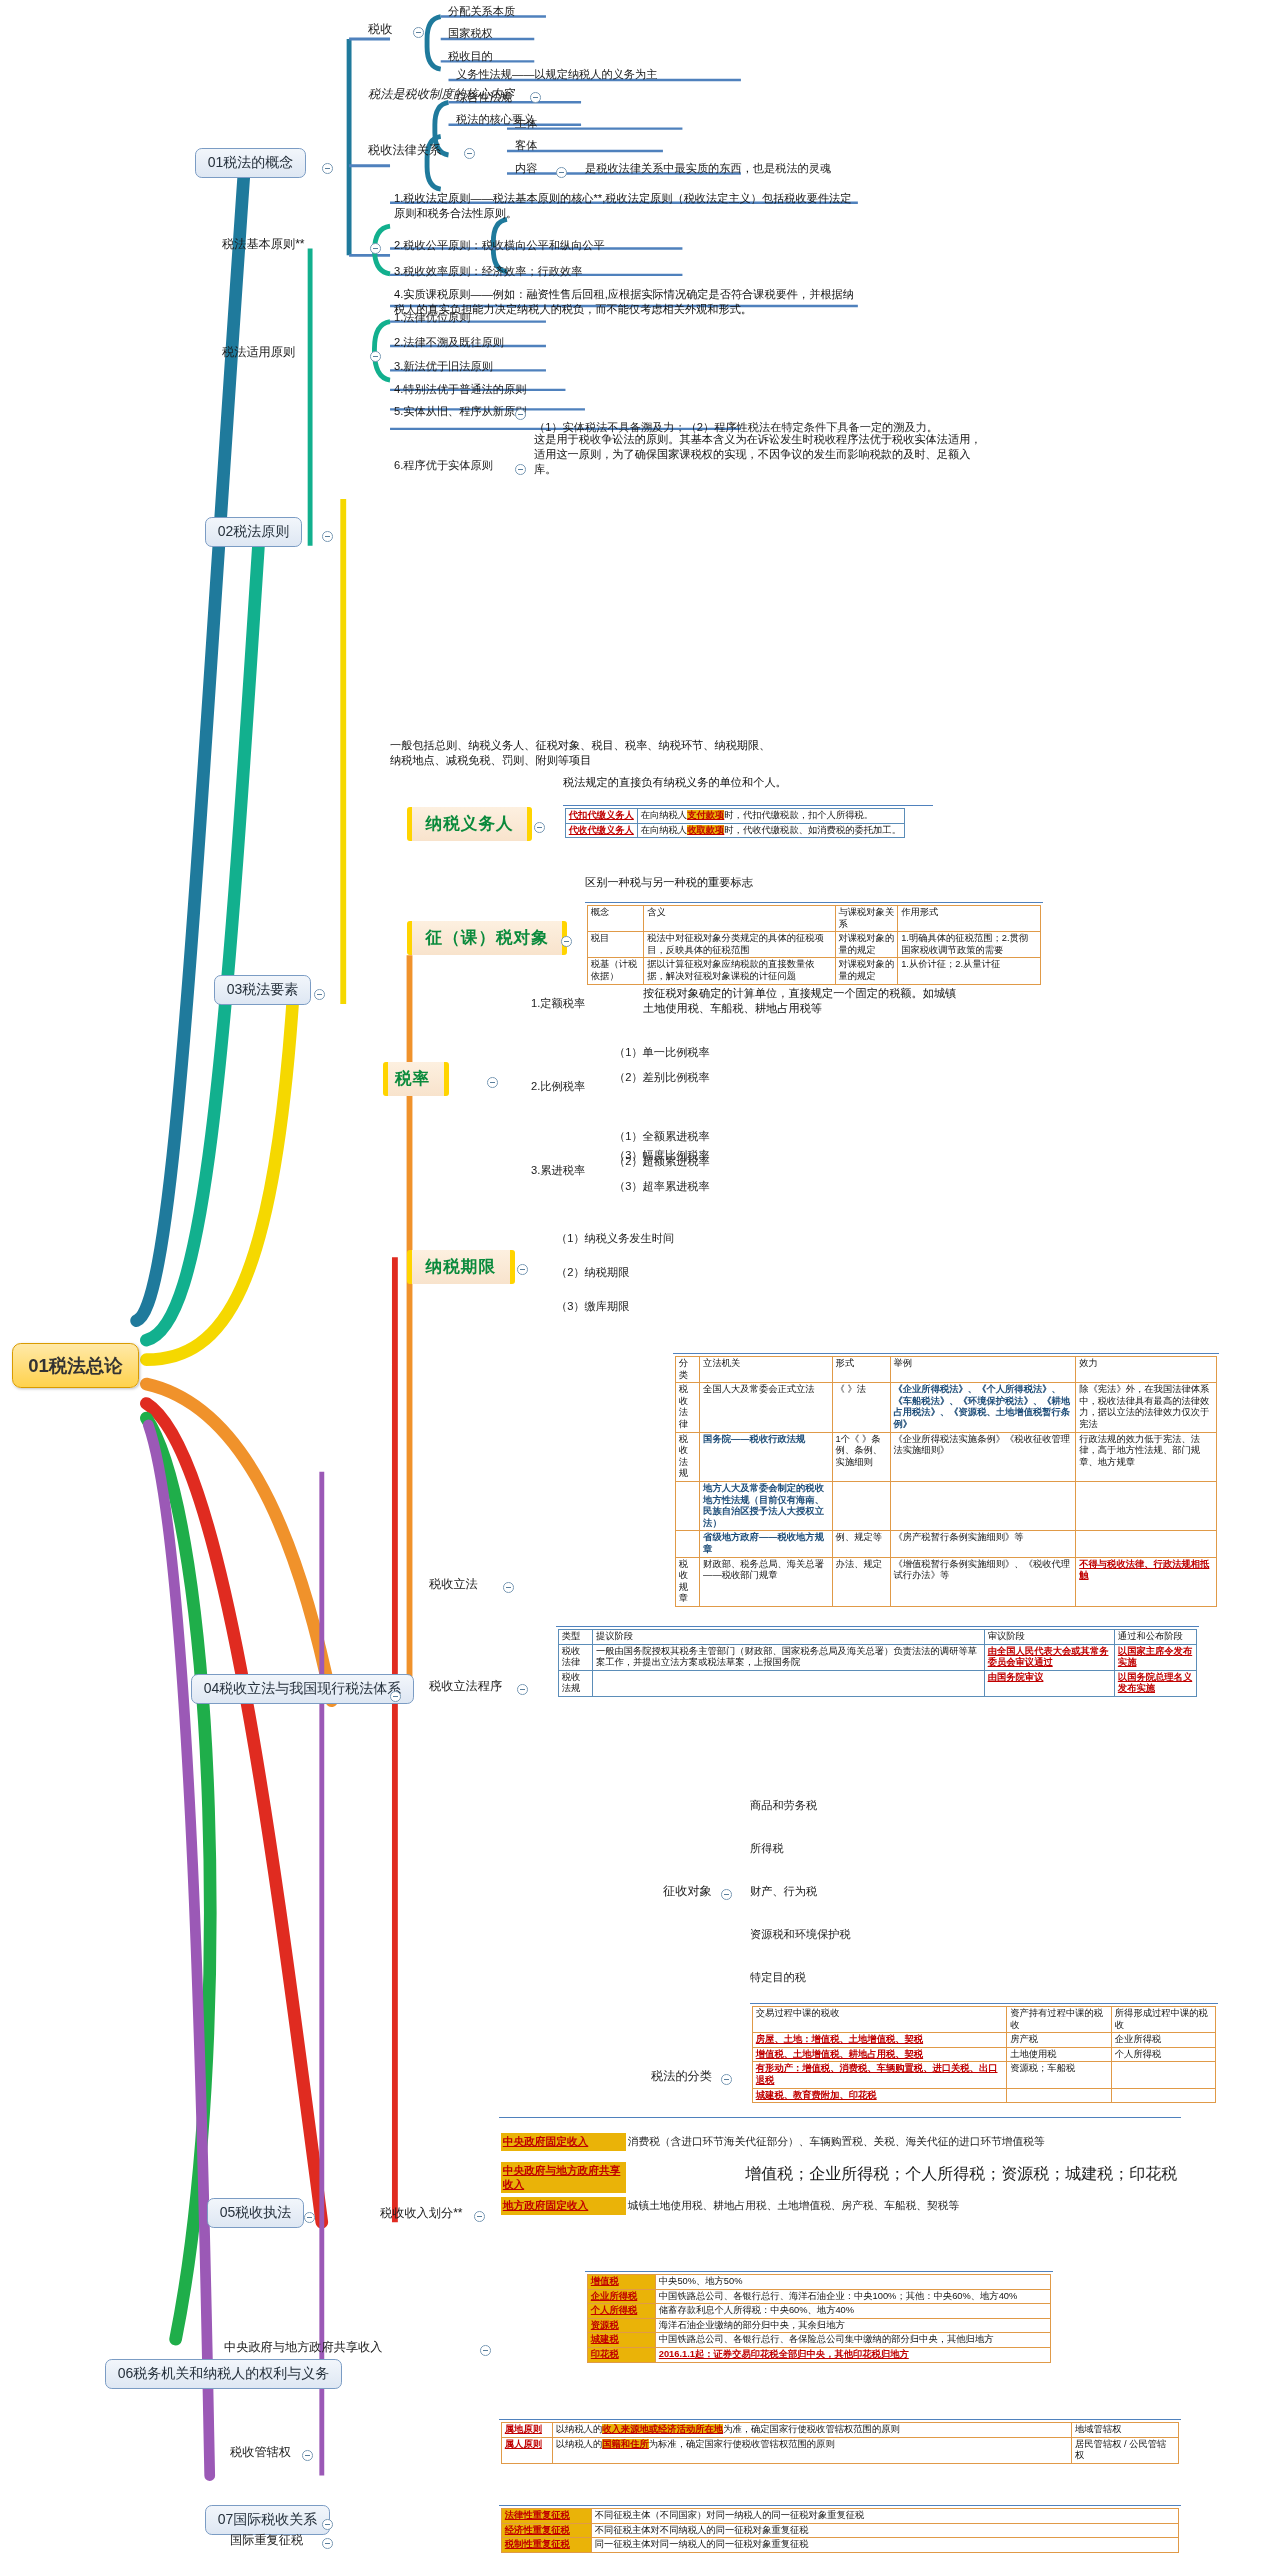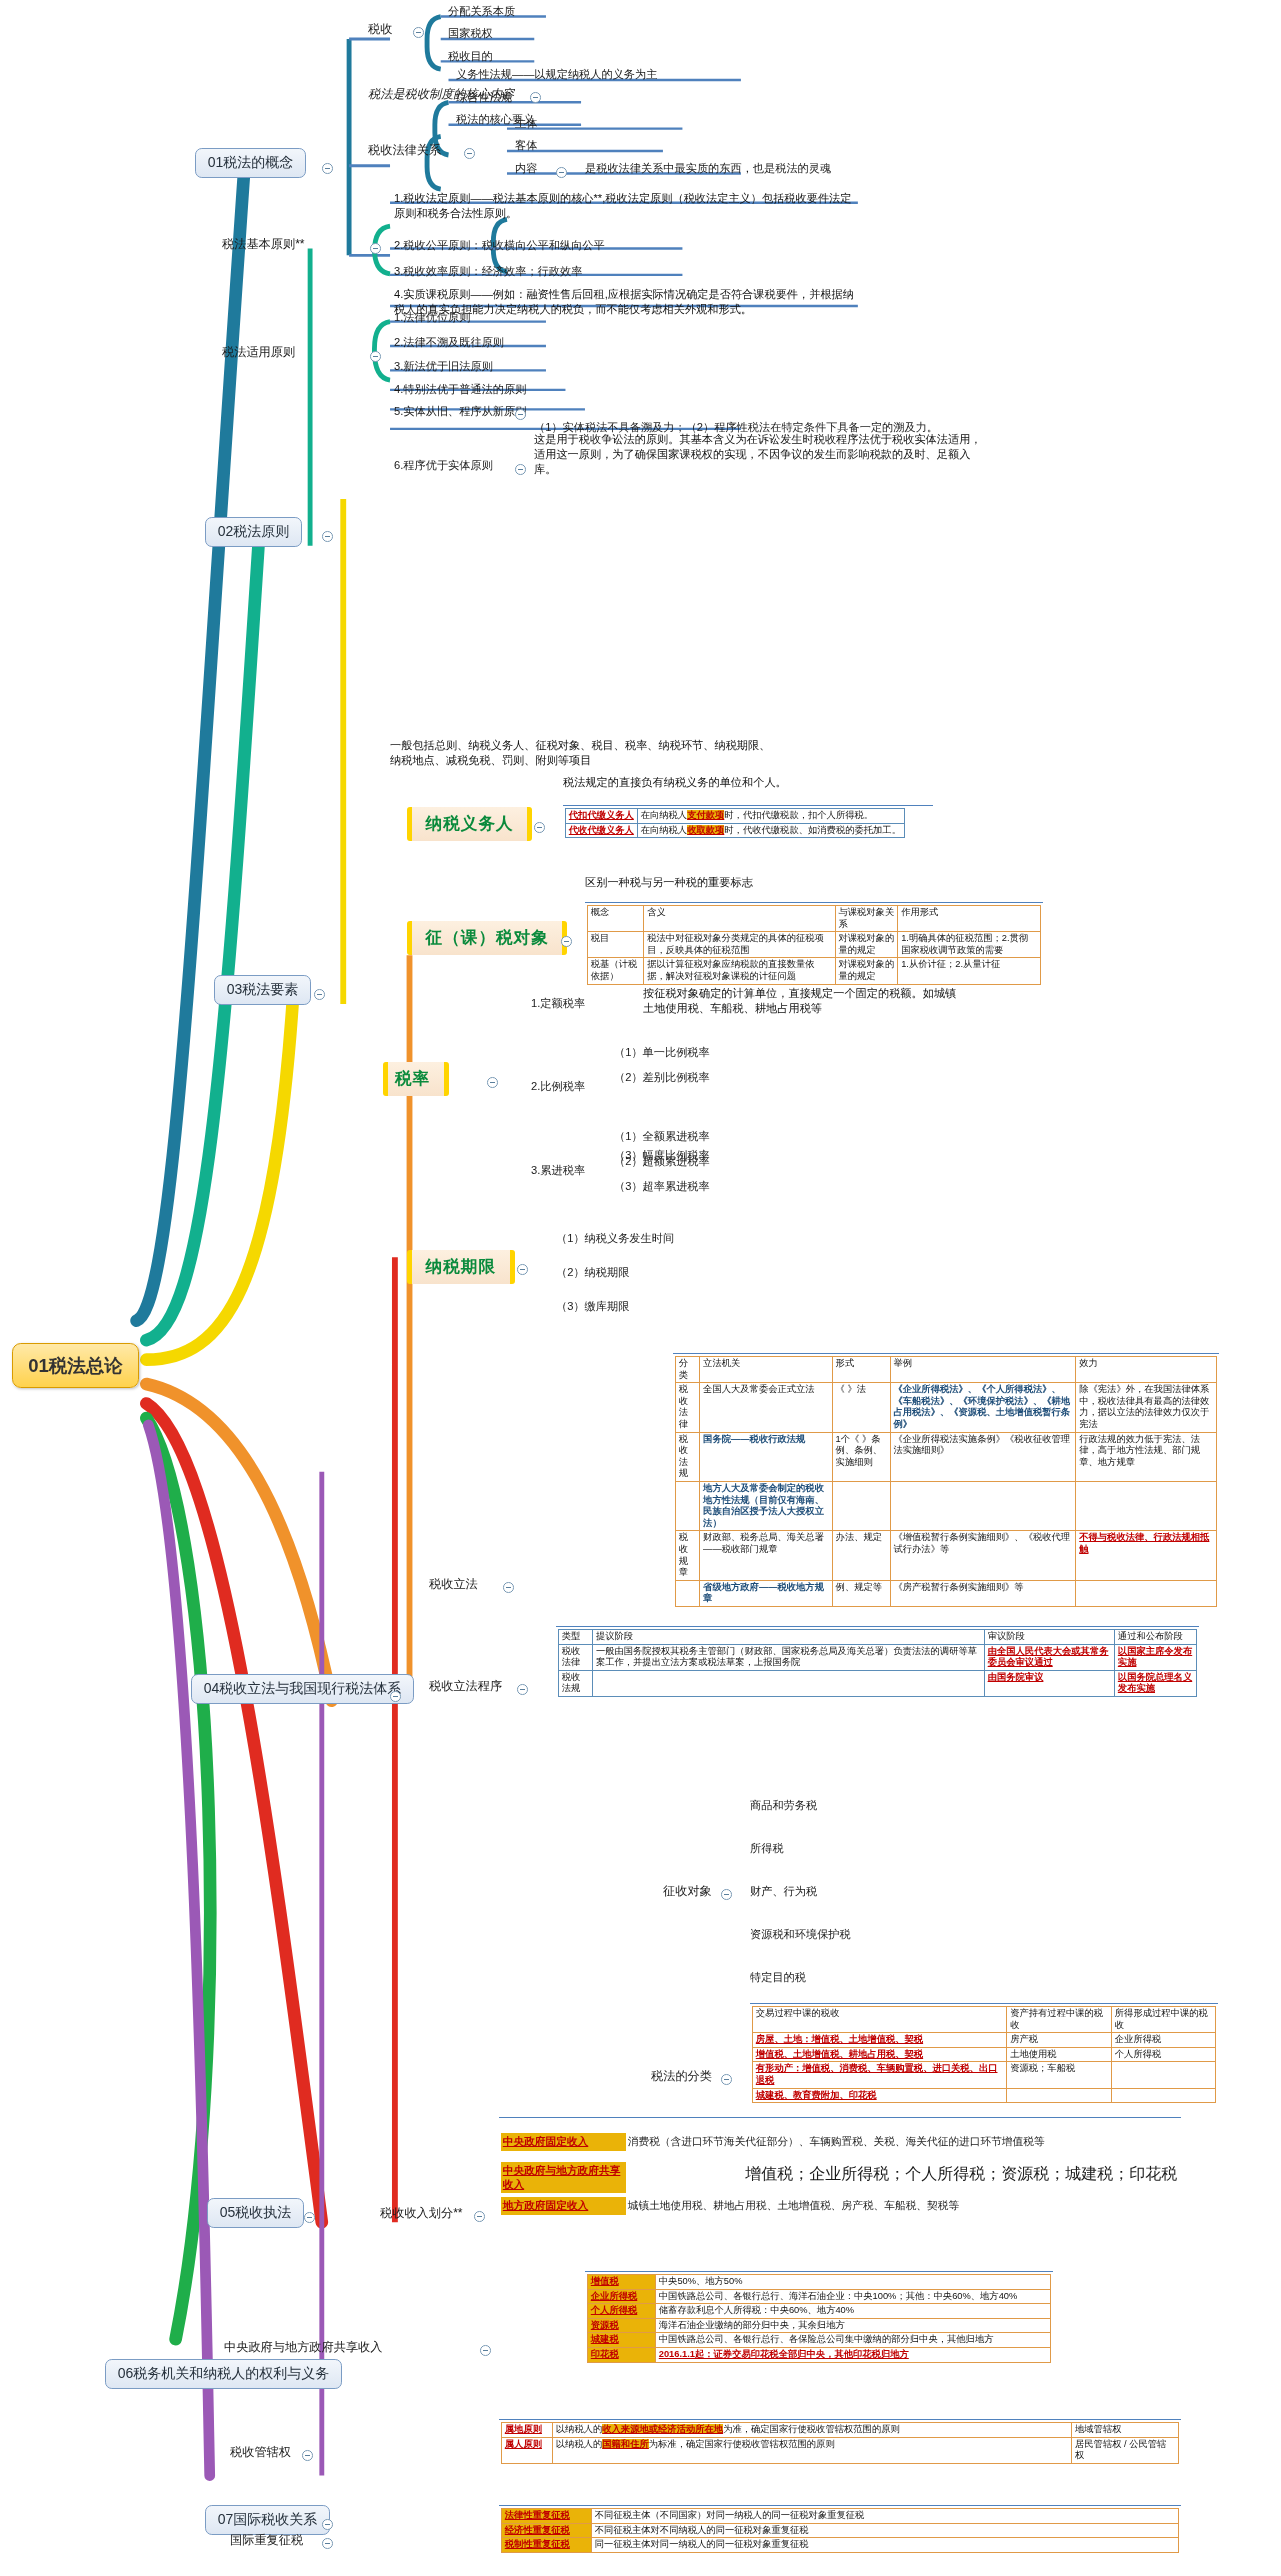--- a/index.html
+++ b/index.html
@@ -298,32 +298,32 @@
         <td>行政法规的效力低于宪法、法律，高于地方性法规、部门规章、地方规章</td>
       </tr>
       <tr>
         <td></td>
         <td class="blue-t">地方人大及常委会制定的税收地方性法规（目前仅有海南、民族自治区授予法人大授权立法）</td>
         <td></td>
         <td></td>
         <td></td>
       </tr>
       <tr>
+        <td></td>
+        <td class="blue-t">省级地方政府——税收地方规章</td>
+        <td>例、规定等</td>
+        <td>《房产税暂行条例实施细则》等</td>
+        <td></td>
+      </tr>
+      <tr>
         <td>税收规章</td>
         <td>财政部、税务总局、海关总署——税收部门规章</td>
         <td>办法、规定</td>
         <td>《增值税暂行条例实施细则》、《税收代理试行办法》等</td>
         <td class="hl-red">不得与税收法律、行政法规相抵触</td>
-      </tr>
-      <tr>
-        <td></td>
-        <td class="blue-t">省级地方政府——税收地方规章</td>
-        <td>例、规定等</td>
-        <td>《房产税暂行条例实施细则》等</td>
-        <td></td>
       </tr>
     </tbody>
       </table>
   </div>
 
   <div class="node lvl2" style="left:429px; top:1678px;">税收立法程序</div>
   <div class="tog" style="left:517px; top:1684px;"></div>
   <div class="boxwrap" style="left:556px; top:1626px; width:643px; border-top:1.9px solid #4f81bd; padding:1.9px;">
     <table class="wtbl blu" style="width:100%;">
       <tbody>

